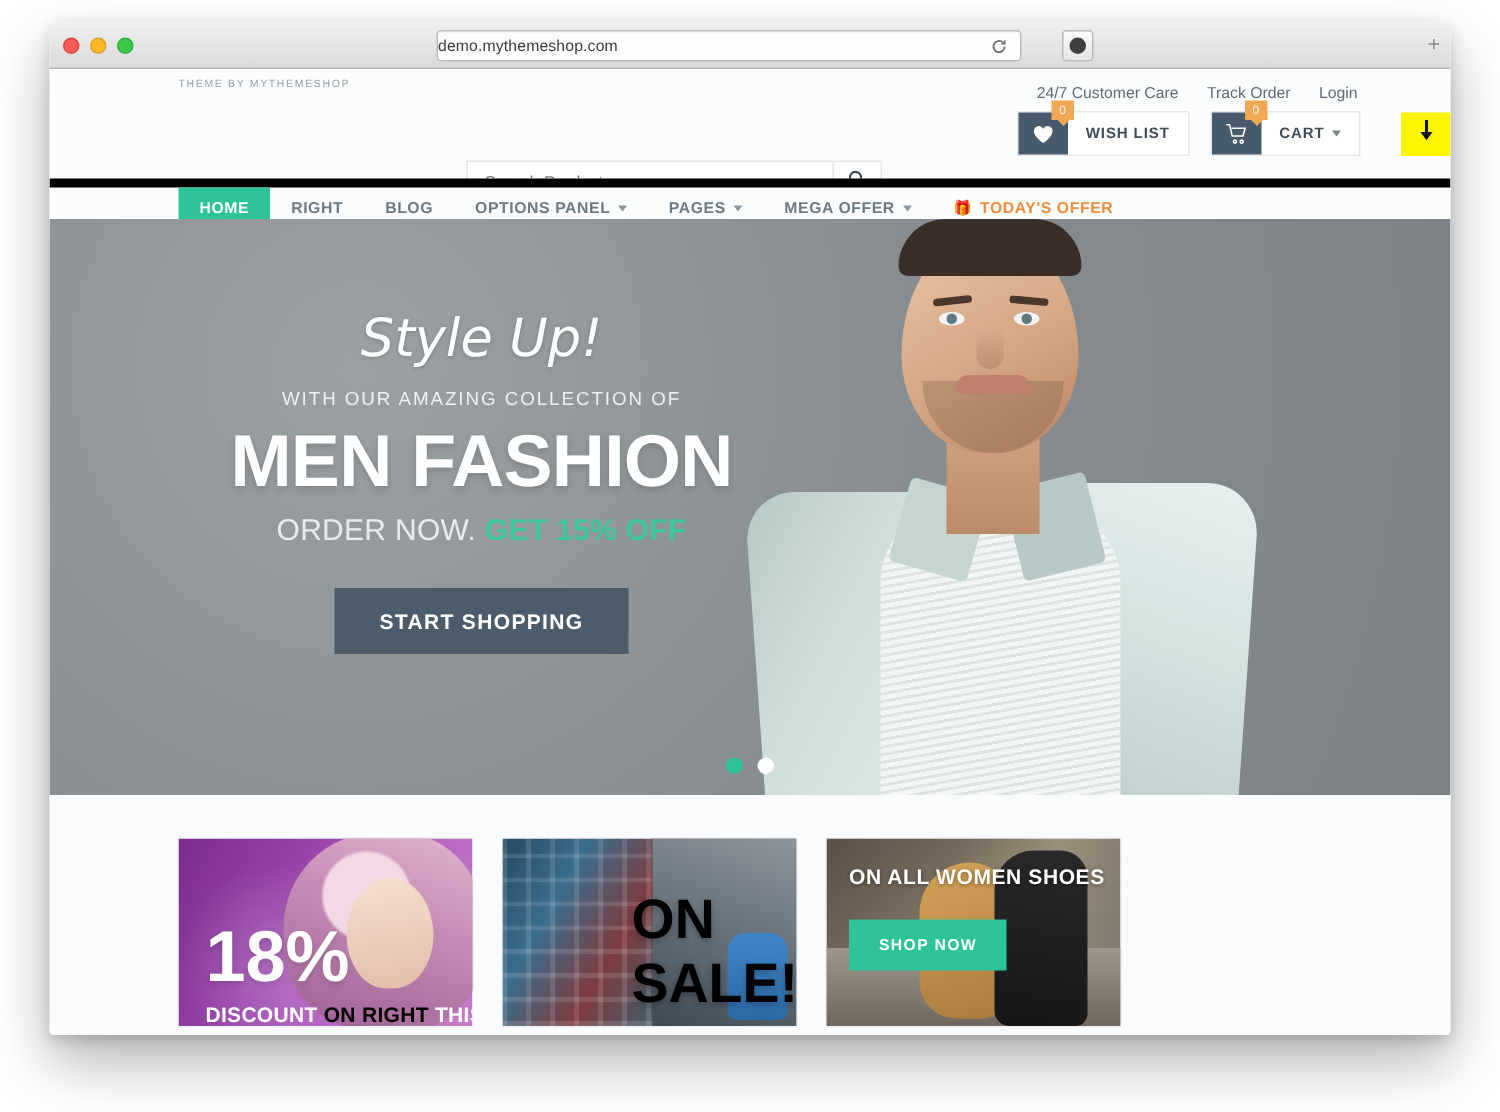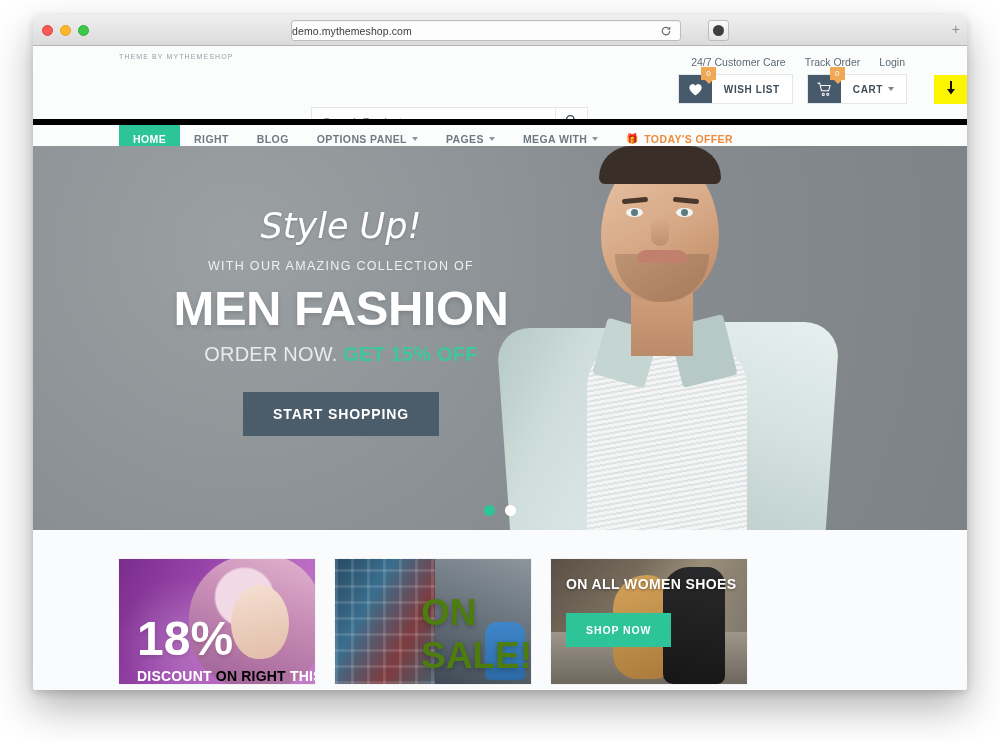--- a/index.html
+++ b/index.html
@@ -319,21 +319,21 @@
     background: #b7c9c6; transform: rotate(-14deg);
     border-radius: 4px;
   }
   .m-belt {
     position: absolute; left: 150px; top: 356px;
     width: 130px; height: 28px;
     background: #5b3a2e;
   }
 
   .hero-text {
-    position: absolute; left: 138px; top: 60px;
+    position: absolute; left: 118px; top: 60px;
     width: 340px; text-align: center;
     z-index: 4;
   }
   .hero-style {
     font-family: "DejaVu Sans", sans-serif;
     font-style: italic;
     font-weight: normal;
     font-size: 35px;
     color: #ffffff;
     line-height: 40px;
@@ -449,21 +449,21 @@
     background: linear-gradient(200deg, #8d959c 0%, #5e6a74 60%, #3f4a55 100%);
   }
   .card2-glove {
     position: absolute; right: 6px; bottom: 4px;
     width: 40px; height: 58px;
     background: linear-gradient(180deg, #3f86c9, #2c6aa6);
     border-radius: 12px 12px 6px 6px;
   }
   .card2-text {
     position: absolute; left: 86px; top: 32px;
-    font-size: 37px; font-weight: bold; color: #4d7c0f;
+    font-size: 37px; font-weight: bold; color: #000000;
     line-height: 43px;
     text-shadow: 0 2px 5px rgba(0,0,0,0.25);
   }
 
   .card3-bg {
     position: absolute; inset: 0;
     background:
       linear-gradient(175deg, rgba(0,0,0,0.18), rgba(0,0,0,0.05)),
       linear-gradient(120deg, #6d6155 0%, #8c7f6c 34%, #b9ab92 58%, #7d776e 100%);
   }
@@ -615,21 +615,21 @@
           <span>OPTIONS PANEL</span>
           <span class="nav-caret"></span>
         </div>
 
         <div class="nav-item">
           <span>PAGES</span>
           <span class="nav-caret"></span>
         </div>
 
         <div class="nav-item">
-          <span>MEGA WITH</span>
+          <span>MEGA OFFER</span>
           <span class="nav-caret"></span>
         </div>
 
         <div class="nav-item offer">
           <span class="gift-icon">🎁</span>
           <span>TODAY'S OFFER</span>
         </div>
 
       </div>
     </div>

